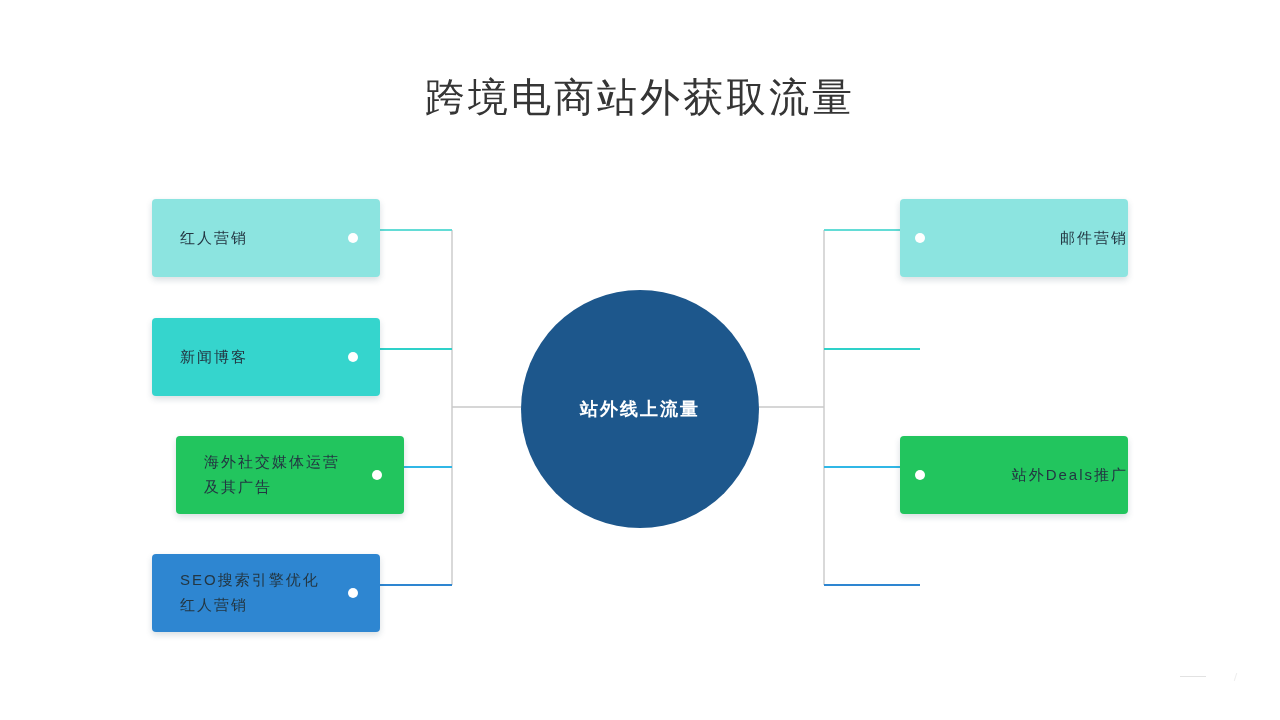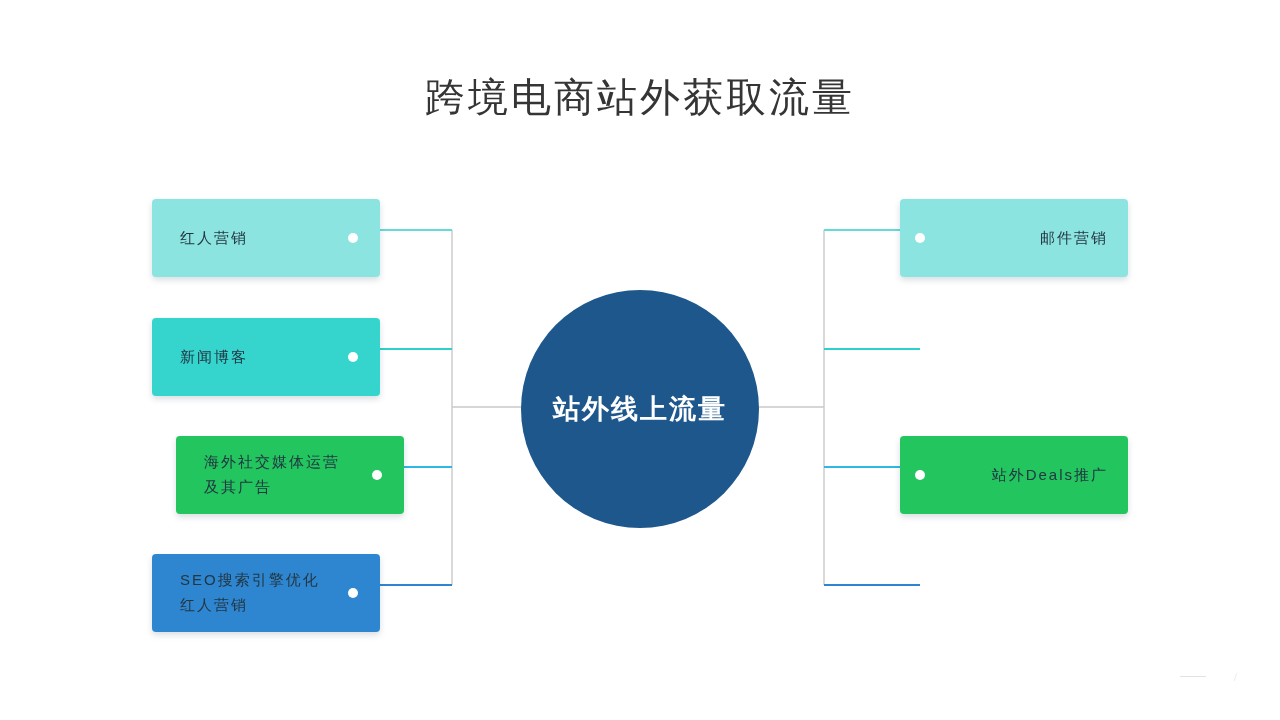--- a/index.html
+++ b/index.html
@@ -52,21 +52,20 @@
   }
   .node.left {
     left: 152px;
     padding-left: 28px;
     padding-right: 46px;
     justify-content: flex-start;
     text-align: left;
   }
   .node.right {
     left: 900px;
-    padding-right: 20px;
     padding-left: 40px;
     justify-content: flex-end;
     text-align: right;
   }
   .row-0 { top: 199px; }
   .row-1 { top: 318px; }
   .row-2 { top: 436px; }
   .row-3 { top: 554px; }
   .dot {
     position: absolute;
@@ -83,21 +82,21 @@
     position: absolute;
     left: 521px;
     top: 290px;
     width: 238px;
     height: 238px;
     border-radius: 50%;
     display: flex;
     align-items: center;
     justify-content: center;
     color: #ffffff;
-    font-size: 27px;
+    font-size: 18px;
     font-weight: bold;
     letter-spacing: 2px;
   }
   .watermark-marks {
     position: absolute;
     left: 1180px;
     top: 673px;
     width: 70px;
     height: 10px;
     opacity: 0.28;

